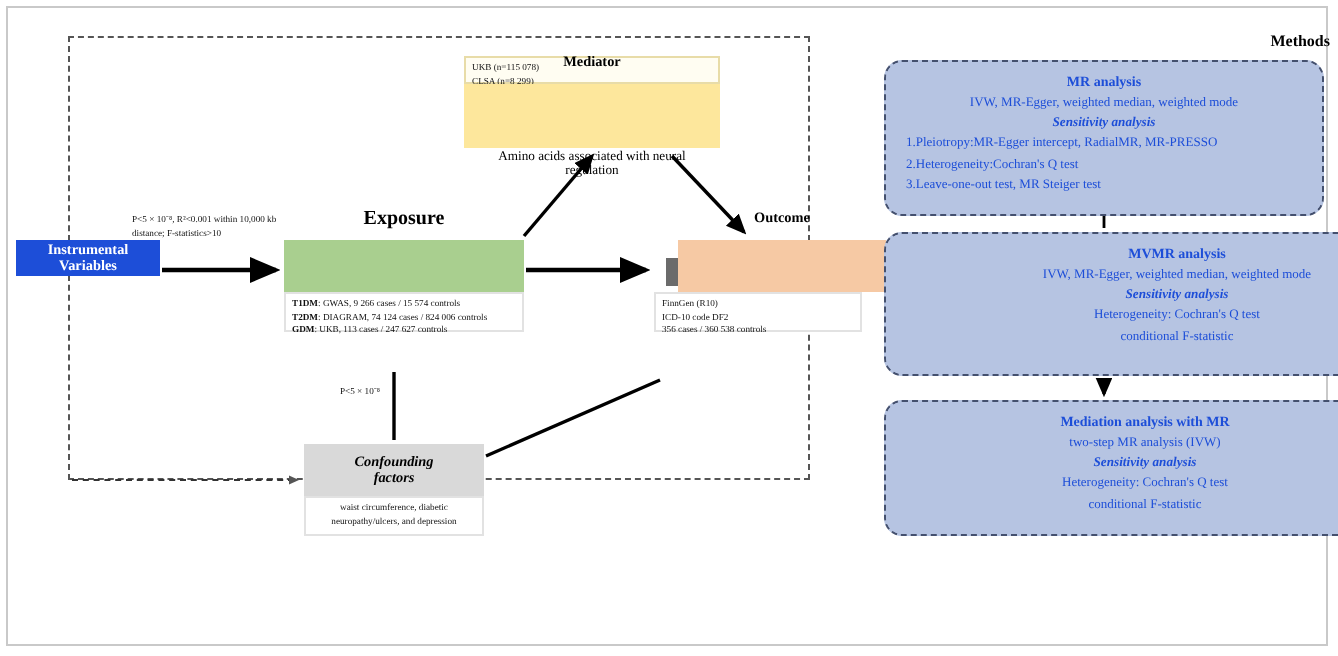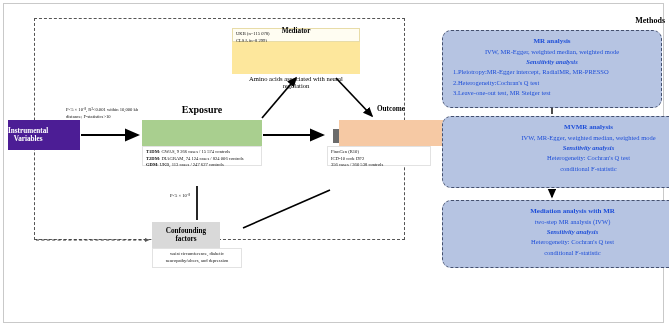--- a/index.html
+++ b/index.html
@@ -12,22 +12,22 @@
            border:1px dashed #555;box-sizing:border-box;}
 
   .node{position:absolute;box-sizing:border-box;text-align:center;gap:40px;}
   .node .hdr{font-weight:bold;line-height:1.12;}
   .node .sub{line-height:1.12;}
   .detail{position:absolute;box-sizing:border-box;background:#fff;border:1px solid #e2e2e2;
           font-size:4.6px;line-height:1.45;text-align:left;padding:2px 3px;color:#111;}
   .detail b{font-weight:bold;}
 
   
-  #iv{left:8px;top:120px;width:72px;height:30px;background:#4c1d95;color:#fff;
-      display:flex;align-items:center;justify-content:flex-start;font-size:7.2px;font-weight:bold;}
+  #iv{left:8px;top:120px;width:72px;height:18px;background:#1d4ed8;color:#fff;
+      display:flex;align-items:center;justify-content:center;font-size:7.2px;font-weight:bold;}
 
   
   #exposure{left:142px;top:120px;width:120px;height:26px;background:#a9cf8f;color:#000;
       display:flex;flex-direction:column;align-items:center;justify-content:center;}
   #exposure .hdr{font-size:10px;text-align:right;}
   #exposure .sub{font-size:6.6px;}
   #exposure-detail{left:142px;top:146px;width:120px;height:20px;}
 
   
   #outcome{left:327px;top:120px;width:104px;height:26px;background:#f6c9a4;color:#000;
@@ -37,22 +37,22 @@
   #outcome-detail{left:327px;top:146px;width:104px;height:20px;}
 
   
   #mediator{left:232px;top:42px;width:128px;height:32px;background:#fde79c;color:#000;
       display:flex;flex-direction:column;align-items:center;justify-content:center;}
   #mediator .hdr{font-size:7.2px;}
   #mediator .sub{font-size:6.6px;padding:0 4px;}
   #mediator-detail{left:232px;top:28px;width:128px;height:14px;background:#fffdf2;border:1px solid #e8dca8;}
 
   
-  #confound{left:152px;top:222px;width:68px;height:26px;background:#d9d9d9;color:#000;
-      display:flex;align-items:center;justify-content:center;}
+  #confound{left:152px;top:222px;width:90px;height:26px;background:#d9d9d9;color:#000;
+      display:flex;align-items:center;justify-content:center;font-style:italic;}
   #confound .hdr{font-size:7.2px;}
   #confound-detail{left:152px;top:248px;width:90px;height:20px;text-align:center;}
 
   
   .elabel{position:absolute;font-size:4.6px;line-height:1.5;color:#111;}
   #lbl-iv{left:66px;top:107px;width:86px;text-align:left;}
   #lbl-conf{left:150px;top:193px;width:60px;text-align:center;}
 
   
   #edges{position:absolute;left:0;top:0;width:669px;height:328px;}

